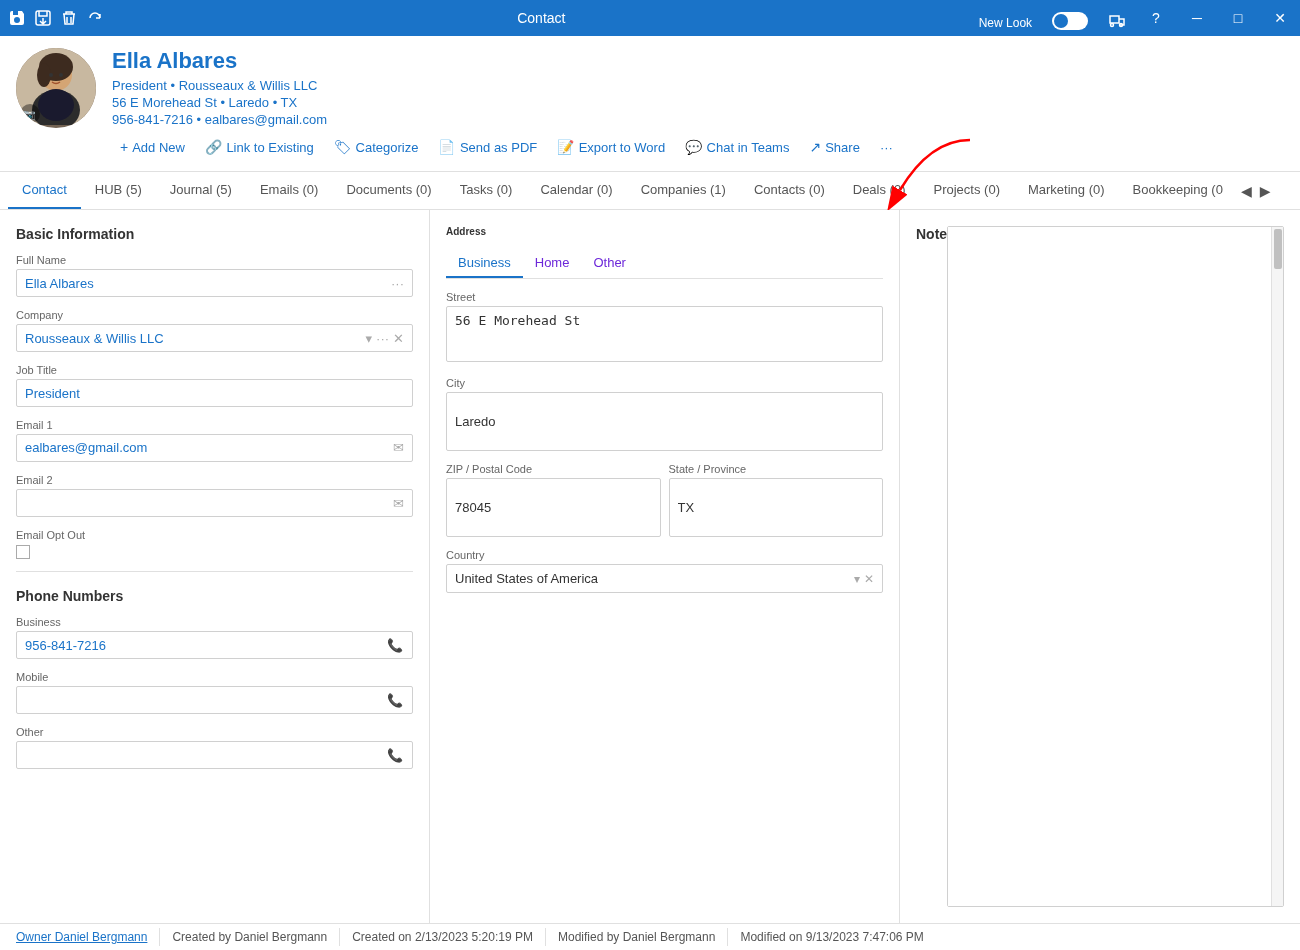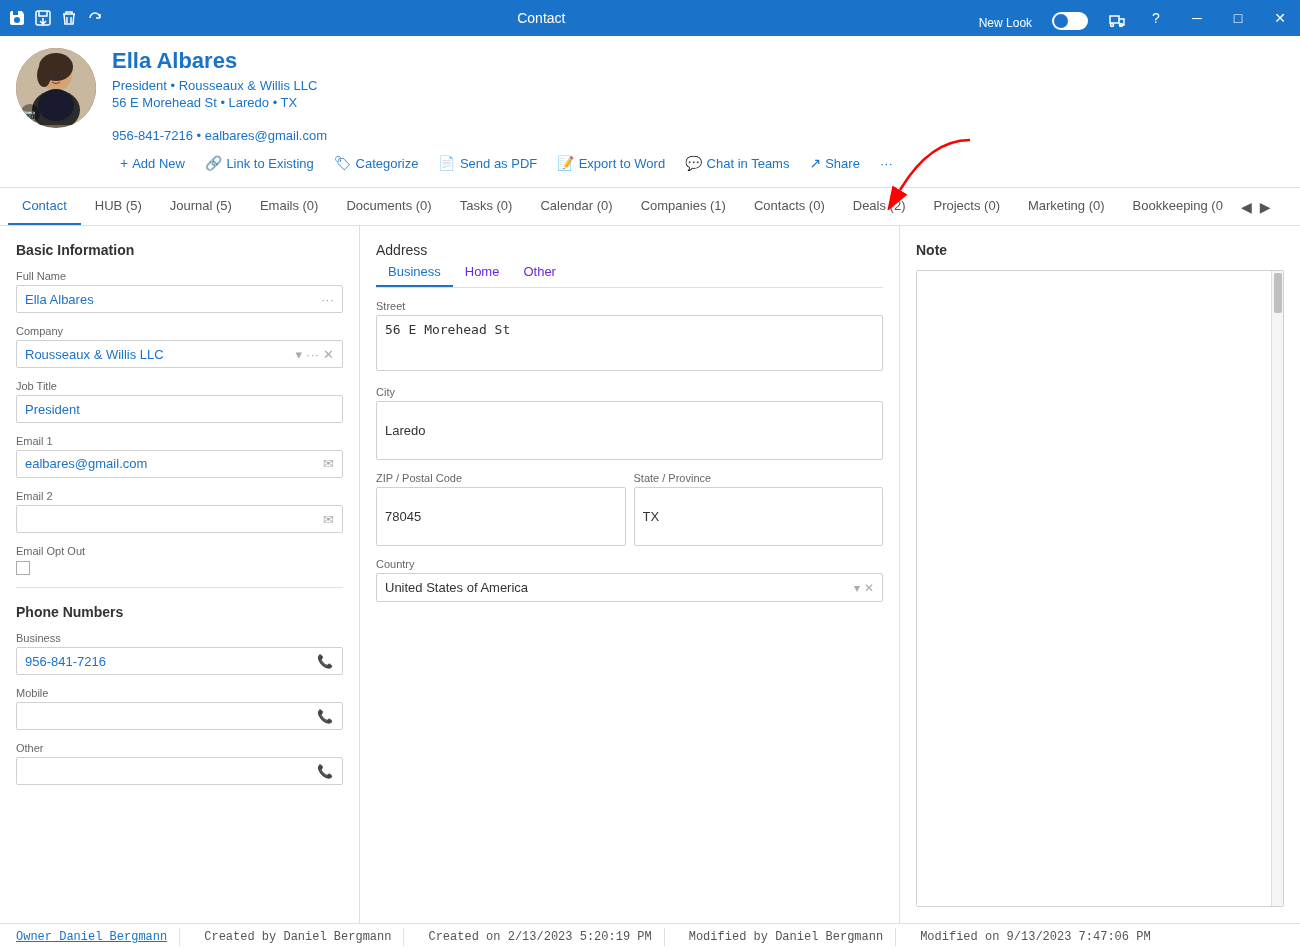--- a/index.html
+++ b/index.html
@@ -32,21 +32,21 @@
       align-items: flex-start;
       gap: 16px;
       border-bottom: 1px solid #e0e0e0;
       flex-shrink: 0;
     }
     .avatar-container { width: 80px; height: 80px; border-radius: 50%; background: #e8e8e8; overflow: hidden; position: relative; flex-shrink: 0; }
     .avatar-camera { position: absolute; bottom: 4px; left: 4px; background: rgba(0,0,0,0.4); border-radius: 50%; width: 20px; height: 20px; display: flex; align-items: center; justify-content: center; color: white; font-size: 10px; }
     .contact-info { flex: 1; }
     .contact-name { font-size: 22px; font-weight: 600; color: #1a73c8; margin-bottom: 4px; }
     .contact-subtitle { color: #1a73c8; font-size: 13px; margin-bottom: 2px; }
-    .contact-address-line { color: #1a73c8; font-size: 13px; margin-bottom: 18px; }
+    .contact-address-line { color: #1a73c8; font-size: 13px; margin-bottom: 2px; }
     .contact-phone-email { color: #1a73c8; font-size: 13px; }
     .header-actions { display: flex; align-items: center; gap: 4px; margin-top: 8px; flex-wrap: wrap; }
     .action-btn { display: flex; align-items: center; gap: 4px; color: #1a73c8; cursor: pointer; padding: 4px 8px; border-radius: 2px; font-size: 13px; border: none; background: none; }
     .action-btn .btn-icon { font-size: 14px; }
 
     
     .tabs-bar {
       background: white;
       border-bottom: 1px solid #e0e0e0;
       display: flex;
@@ -73,21 +73,21 @@
     
     .main-content {
       display: flex;
       flex: 1;
       overflow: hidden;
       background: #f3f3f3;
     }
 
     
     .left-panel {
-      width: 360px;
+      width: 430px;
       background: white;
       padding: 16px;
       overflow-y: auto;
       border-right: 1px solid #e0e0e0;
       flex-shrink: 0;
     }
     .section-title { font-size: 14px; font-weight: 600; color: #333; margin-bottom: 12px; }
     .field-group { margin-bottom: 12px; }
     .field-label { font-size: 11px; color: #666; margin-bottom: 3px; }
     .field-input {
@@ -113,21 +113,21 @@
     .phone-section-title { font-size: 14px; font-weight: 600; margin-bottom: 12px; }
 
     
     .middle-panel {
       flex: 1;
       background: white;
       padding: 16px;
       overflow-y: auto;
       border-right: 1px solid #e0e0e0;
     }
-    .address-section-title { font-size: 14px; font-weight: 400; }
+    .address-section-title { font-size: 10px; font-weight: 700; margin-bottom: 12px; }
     .address-tabs { display: flex; gap: 0; margin-bottom: 12px; border-bottom: 1px solid #e0e0e0; }
     .address-tab { padding: 6px 12px; cursor: pointer; font-size: 13px; color: #6d28d9; border-bottom: 2px solid transparent; }
     .address-tab.active { color: #1a73c8; border-bottom: 2px solid #1a73c8; font-weight: 500; }
     .address-field { margin-bottom: 12px; }
     .address-field-label { font-size: 11px; color: #666; margin-bottom: 3px; }
     .address-input {
       width: 100%;
       border: 1px solid #d0d0d0;
       border-radius: 2px;
       padding: 21px 8px;
@@ -152,21 +152,21 @@
     .country-input-wrapper { position: relative; display: flex; align-items: center; border: 1px solid #d0d0d0; border-radius: 2px; padding: 0 8px; background: white; }
     .country-input-wrapper input { border: none; outline: none; flex: 1; font-size: 13px; color: #333; padding: 6px 0; background: transparent; }
     .country-icons { display: flex; gap: 4px; color: #aaa; font-size: 12px; align-items: center; }
 
     
     .right-panel {
       width: 400px;
       background: white;
       padding: 16px;
       display: flex;
-      flex-direction: column;
+      flex-direction: row;
       flex-shrink: 0;
     }
     .note-title { font-size: 14px; font-weight: 600; margin-bottom: 12px; }
     .note-area {
       flex: 1;
       border: 1px solid #d0d0d0;
       border-radius: 2px;
       background: white;
       position: relative;
     }
@@ -190,22 +190,21 @@
     
     .status-bar {
       background: white;
       border-top: 1px solid #e0e0e0;
       display: flex;
       align-items: center;
       padding: 4px 16px;
       font-size: 12px;
       color: #555;
       flex-shrink: 0;
-      gap: 12px;
-      font-family: Liberation Mono, monospace;
+      gap: 0;
     }
     .status-item { padding: 2px 12px; border-right: 1px solid #e0e0e0; }
     .status-item:first-child { padding-left: 0; }
     .status-item:last-child { border-right: none; }
     .status-link { color: #1a73c8; cursor: pointer; text-decoration: underline; }
 
     
     .note-content-area {
       position: absolute;
       top: 0; left: 0; right: 12px; bottom: 0;

